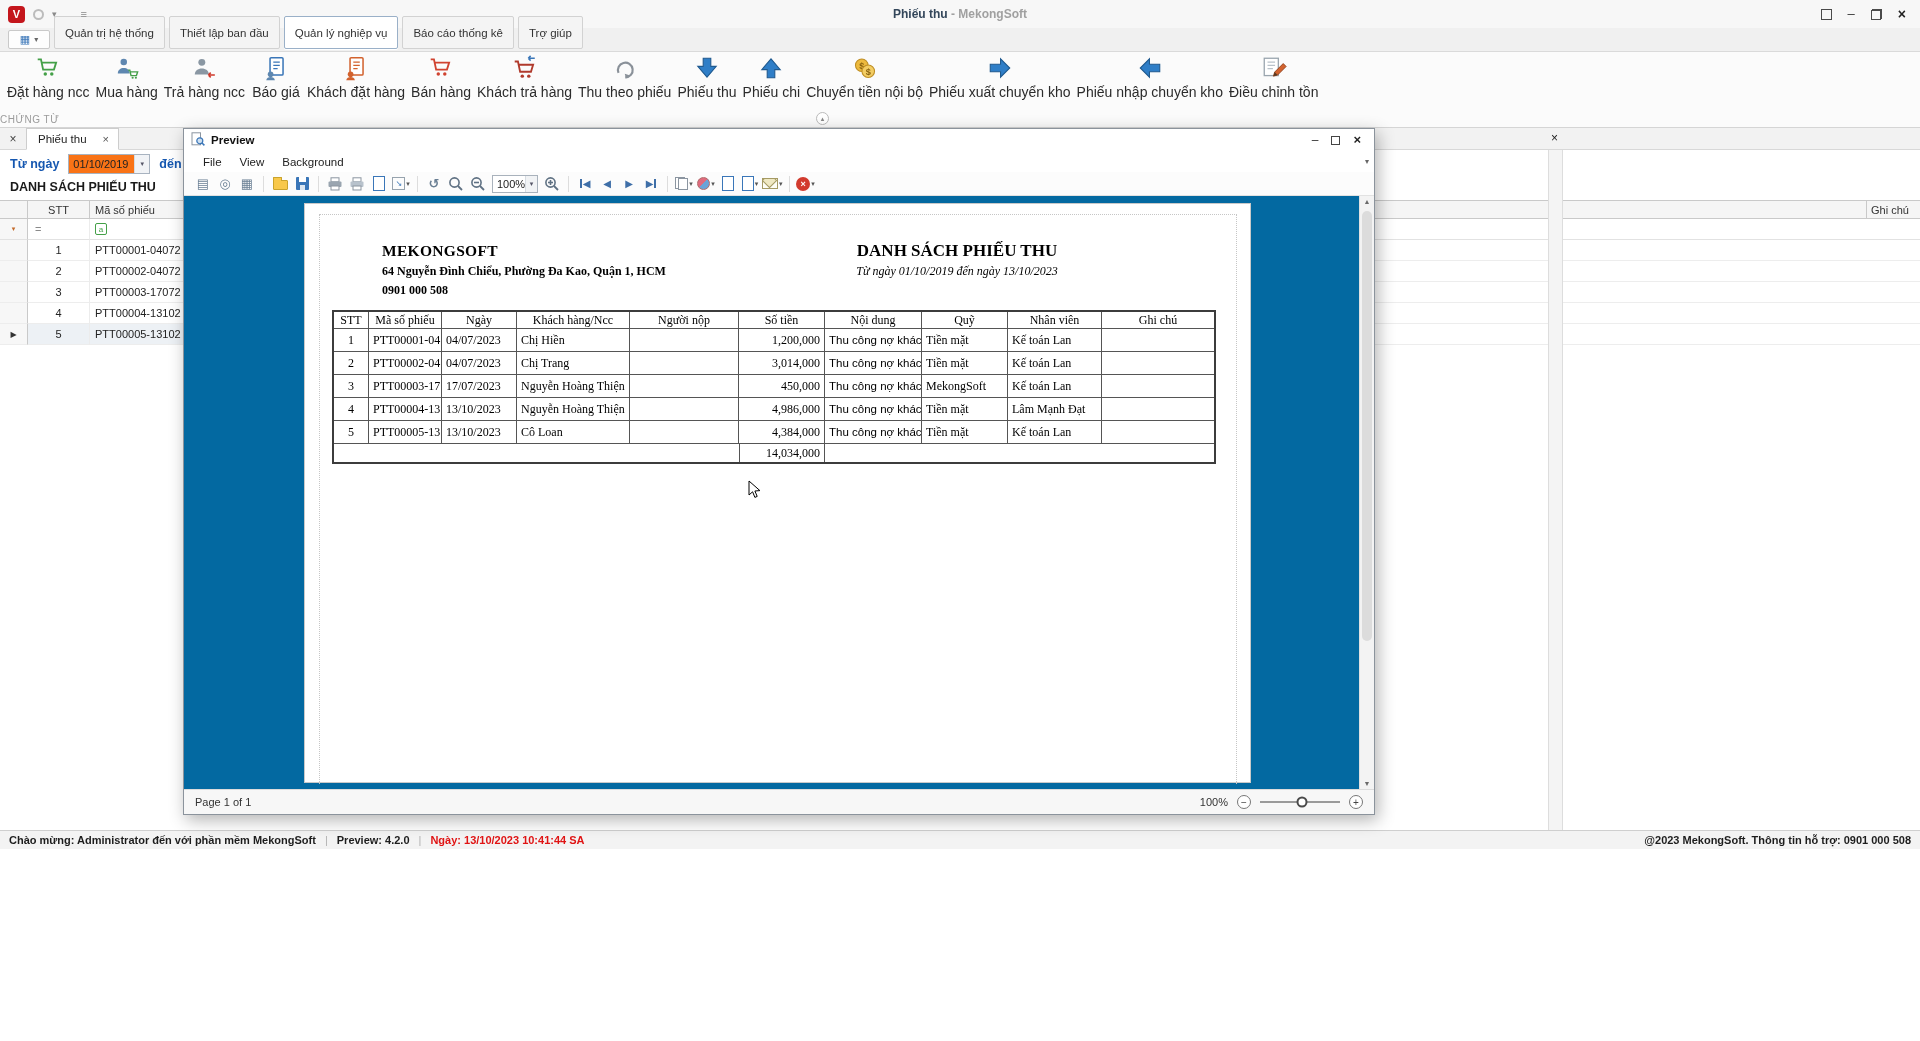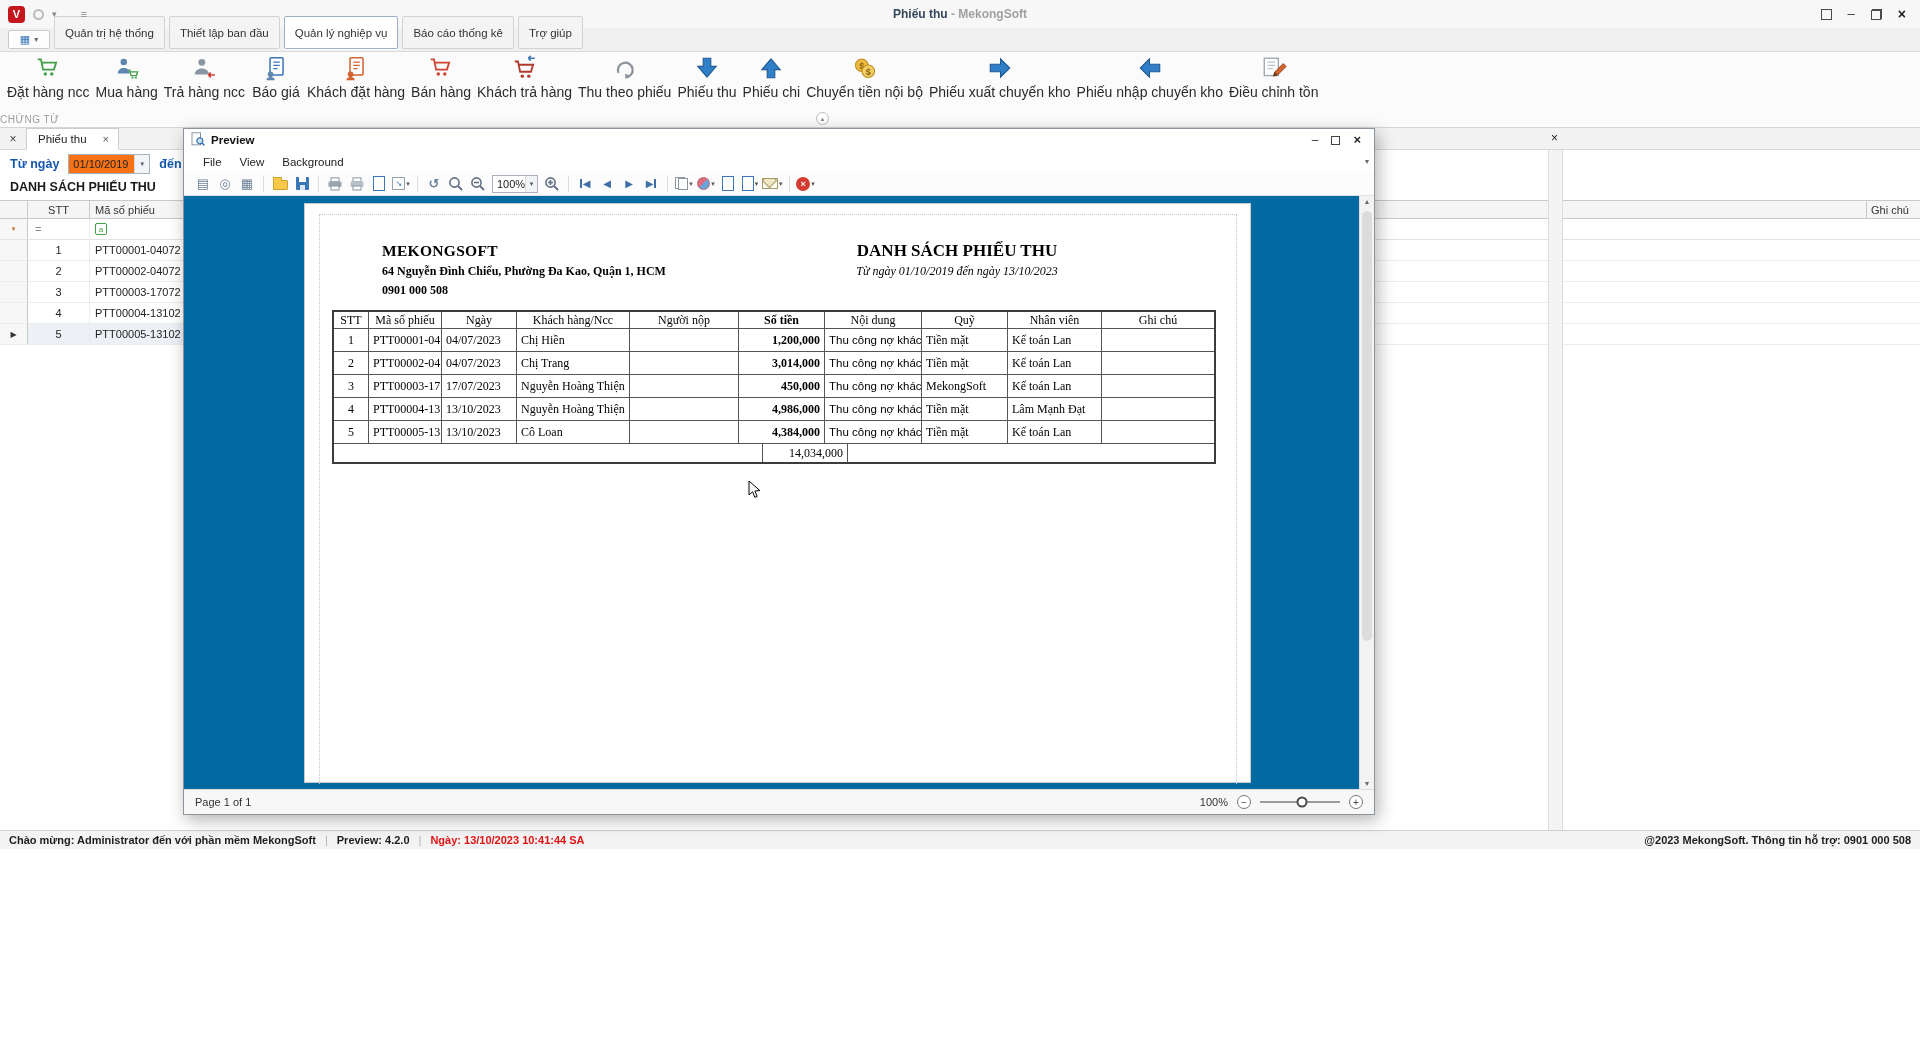--- a/index.html
+++ b/index.html
@@ -131,27 +131,27 @@
   .rt-row { display:flex; border-bottom:1px solid #555; }
   .rt-h { height:17px; }
   .rt-h .rt-cell { justify-content:center; font-size:12px; padding:0 2px; }
   .rt-d { height:23px; }
   .rt-cell { display:flex; align-items:center; padding:0 4px; font-size:12px; overflow:hidden; white-space:nowrap; border-right:1px solid #555; }
   .w-stt { width:35px; flex:0 0 35px; justify-content:center; }
   .w-code { width:73px; flex:0 0 73px; }
   .w-date { width:75px; flex:0 0 75px; }
   .w-cust { width:113px; flex:0 0 113px; }
   .w-payer { width:109px; flex:0 0 109px; }
-  .w-amt { width:86px; flex:0 0 86px; justify-content:flex-end;font-weight:bold; }
+  .w-amt { width:86px; flex:0 0 86px; justify-content:flex-end; }
   .w-cont { width:97px; flex:0 0 97px; }
   .rt-d .w-cont { font-family:"Liberation Sans","DejaVu Sans",sans-serif; font-size:11.5px; }
   .w-fund { width:86px; flex:0 0 86px; }
   .w-staff { width:94px; flex:0 0 94px; }
   .w-note { flex:1; border-right:none; }
-  .rt-total { display:flex; height:18px;gap:23px; }
+  .rt-total { display:flex; height:18px; }
   .rt-total .t-lead { width:405px; flex:0 0 405px; }
   .rt-total .t-amt { width:86px; flex:0 0 86px; border-left:1px solid #555; border-right:1px solid #555; display:flex; align-items:center; justify-content:flex-end; padding:0 4px; font-size:12px; }
   .rt-total .t-fill { flex:1; }
 
   .pv-vscroll { position:absolute; right:0; top:0; width:15px; bottom:0; background:#f3f3f3; border-left:1px solid #e0e0e0; }
   .vs-up { position:absolute; top:2px; left:0; right:0; text-align:center; font-size:7px; color:#6a6a6a; }
   .vs-down { position:absolute; bottom:2px; left:0; right:0; text-align:center; font-size:7px; color:#6a6a6a; }
   .vs-thumb { position:absolute; top:15px; left:2px; right:2px; height:430px; background:#dcdcdc; border-radius:5px; }
 
   .pv-status { position:absolute; left:0; right:0; bottom:0; height:25px; border-top:1px solid #dcdcdc; background:#f7f7f7; display:flex; align-items:center; padding:0 11px; font-size:11px; color:#333; }

